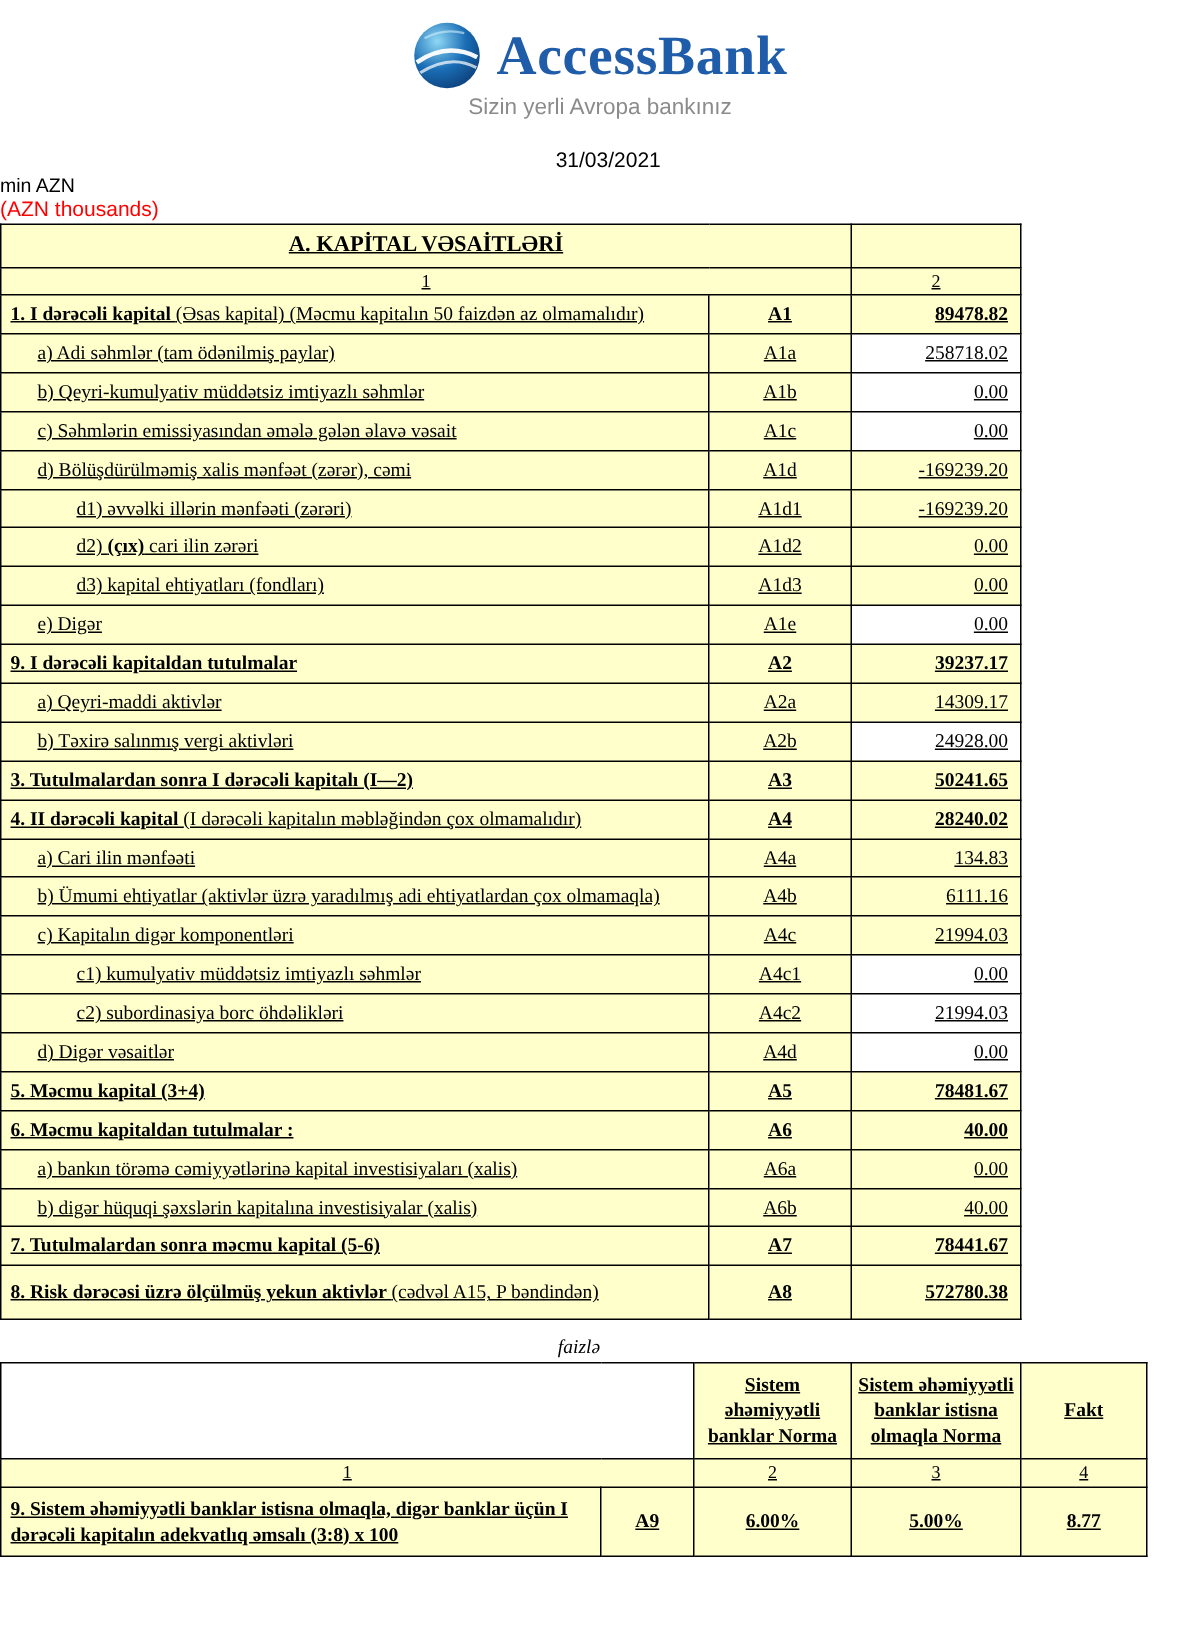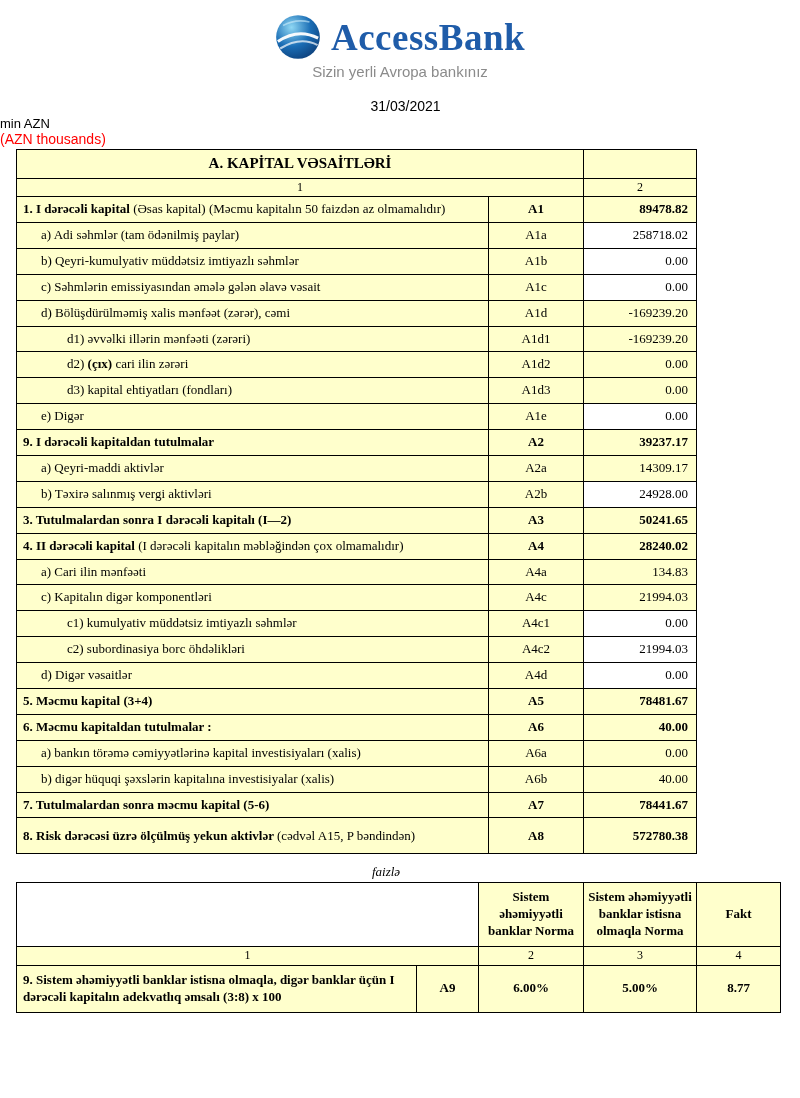--- a/index.html
+++ b/index.html
@@ -26,21 +26,21 @@
   .date {
     text-align: center; font-size: 14px; margin-top: 18px;
     font-family: "Liberation Sans", sans-serif;
     margin-left: 11px;
   }
   .units { text-align: left; margin-right: 28px; margin-top: 2px; font-family: "Liberation Sans", sans-serif; }
   .unit-min { font-size: 13px; }
   .unit-red { color: #ff0000; font-size: 14px; }
 
   
-  table { border-collapse: collapse; margin-left: 16px; table-layout: fixed; }
+  table { border-collapse: collapse; margin-left: 0; table-layout: fixed; text-decoration: underline; }
   td { border: 1px solid #000; background: #ffffcc; font-size: 13px; vertical-align: middle; line-height: 1.3; }
   .t1 { width: 680px; margin-top: 2px; }
   .t2 { width: 764px; }
 
   .title-cell { font-size: 15px; font-weight: bold; text-align: center; padding: 4px 2px; }
   .num-head { text-align: center; font-size: 12px; padding: 1px; height: 17px; }
 
   .c-label { padding: 4px 6px; }
   .ind1 { padding-left: 24px; }
   .ind2 { padding-left: 50px; }
@@ -177,20 +177,25 @@
           <td class="c-label ind0"><span class="b">4. II dərəcəli  kapital </span><span>(I dərəcəli  kapitalın  məbləğindən çox olmamalıdır)</span></td>
           <td class="c-code b">A4</td>
           <td class="c-value b">28240.02</td>
         </tr>
         <tr>
           <td class="c-label ind1"><span>a) Cari ilin mənfəəti</span></td>
           <td class="c-code">A4a</td>
           <td class="c-value">134.83</td>
         </tr>
         <tr>
+          <td class="c-label ind1"><span>b) Ümumi ehtiyatlar (aktivlər üzrə yaradılmış adi ehtiyatlardan çox olmamaqla)</span></td>
+          <td class="c-code">A4b</td>
+          <td class="c-value">6111.16</td>
+        </tr>
+        <tr>
           <td class="c-label ind1"><span>c)  Kapitalın digər komponentləri</span></td>
           <td class="c-code">A4c</td>
           <td class="c-value">21994.03</td>
         </tr>
         <tr>
           <td class="c-label ind2"><span>c1) kumulyativ müddətsiz imtiyazlı səhmlər</span></td>
           <td class="c-code">A4c1</td>
           <td class="c-value white">0.00</td>
         </tr>
         <tr>

